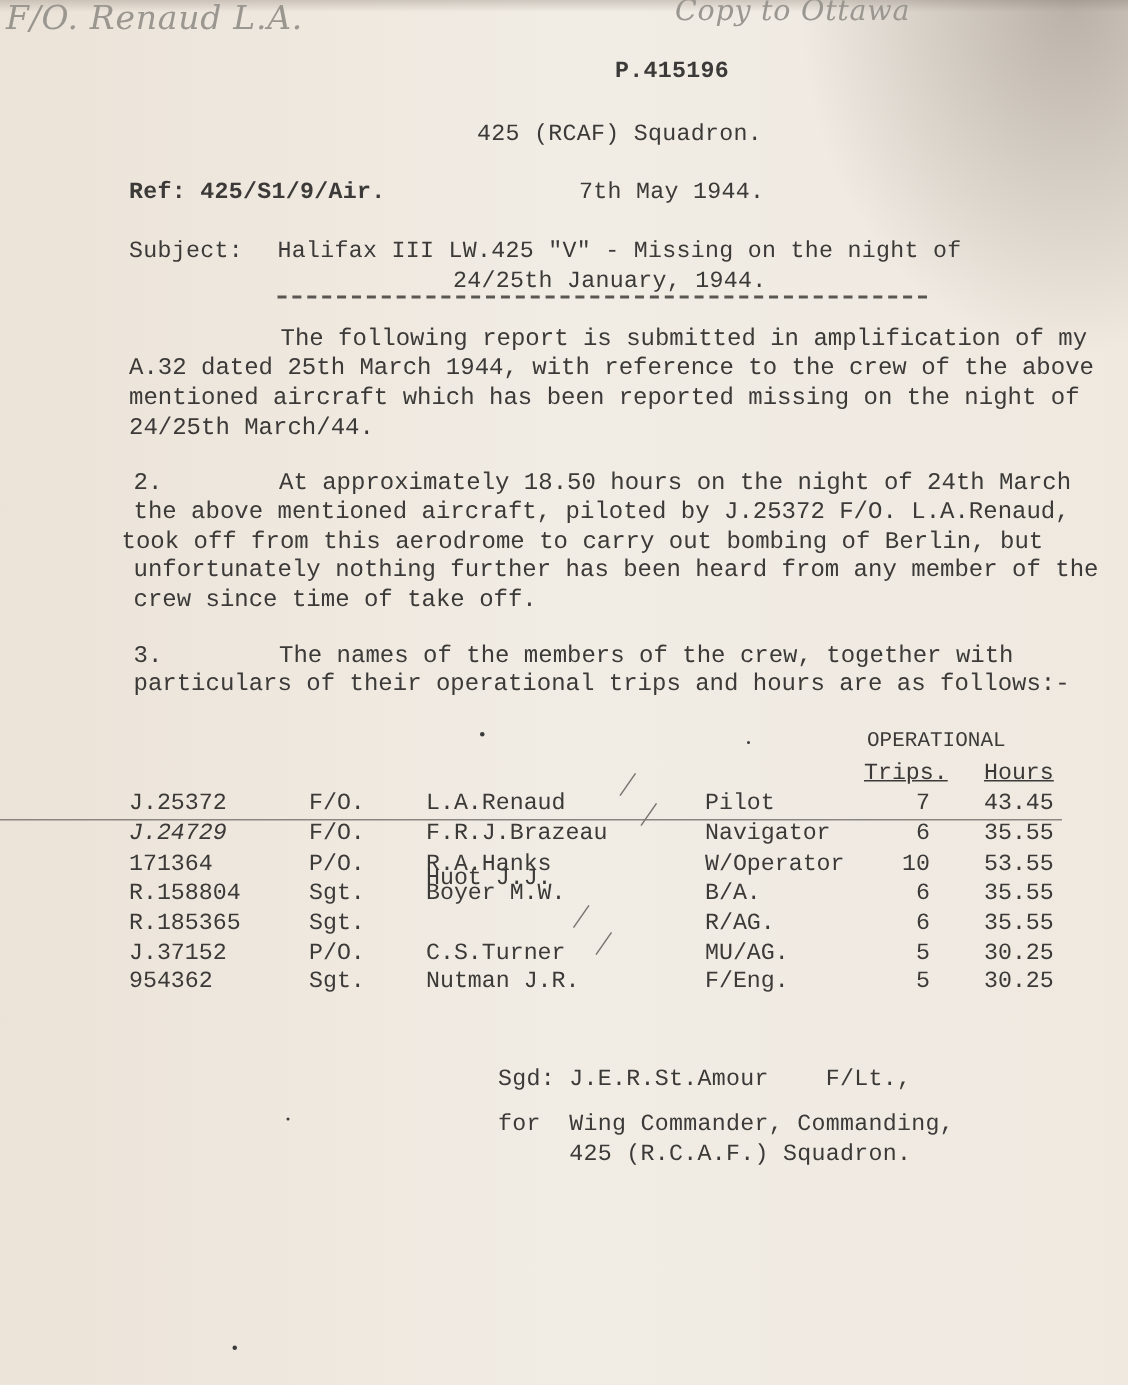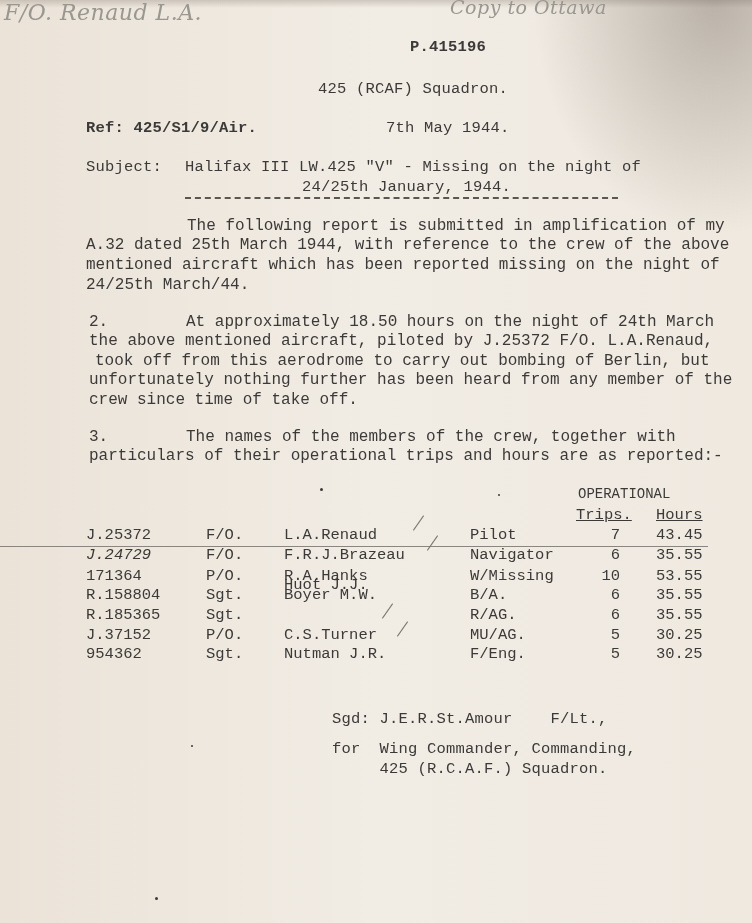--- a/index.html
+++ b/index.html
@@ -50,29 +50,29 @@
   <div class="abs p" style="left:187px; top:216px;">The following report is submitted in amplification of my</div>
   <div class="abs p" style="left:86px; top:235px;">A.32 dated 25th March 1944, with reference to the crew of the above</div>
   <div class="abs p" style="left:86px; top:255px;">mentioned aircraft which has been reported missing on the night of</div>
   <div class="abs p" style="left:86px; top:275px;">24/25th March/44.</div>
 </div>
 
 <div>
   <div class="abs p" style="left:89px; top:312px;">2.</div>
   <div class="abs p" style="left:186px; top:312px;">At approximately 18.50 hours on the night of 24th March</div>
   <div class="abs p" style="left:89px; top:331px;">the above mentioned aircraft, piloted by J.25372 F/O. L.A.Renaud,</div>
-  <div class="abs p" style="left:95px; top:351px;text-align:right;">took off from this aerodrome to carry out bombing of Berlin, but</div>
+  <div class="abs p" style="left:81px; top:351px;text-align:right;">took off from this aerodrome to carry out bombing of Berlin, but</div>
   <div class="abs p" style="left:89px; top:370px;">unfortunately nothing further has been heard from any member of the</div>
   <div class="abs p" style="left:89px; top:390px;">crew since time of take off.</div>
 </div>
 
 <div>
   <div class="abs p" style="left:89px; top:427px;">3.</div>
   <div class="abs p" style="left:186px; top:427px;">The names of the members of the crew, together with</div>
-  <div class="abs p" style="left:89px; top:446px;">particulars of their operational trips and hours are as reported:-</div>
+  <div class="abs p" style="left:89px; top:446px;">particulars of their operational trips and hours are as follows:-</div>
 </div>
 
 <div>
   <div class="col" style="left:578px; top:486px; font-size:14px;">OPERATIONAL</div>
   <div class="col" style="left:576px; top:506px; text-decoration:underline;">Trips.</div>
   <div class="col" style="left:656px; top:506px; text-decoration:underline;">Hours</div>
   <div class="rule" style="left:0px; width:708px; top:546px; border-color:#8a8580;"></div>
 
   <div>
     <div class="col" style="left:86px; top:526px;">J.25372</div>
@@ -89,21 +89,21 @@
     <div class="col" style="left:284px; top:546px;">F.R.J.Brazeau</div>
     <div class="col" style="left:470px; top:546px;">Navigator</div>
     <div class="col num" style="left:580px; width:40px; top:546px;">6</div>
     <div class="col" style="left:656px; top:546px;">35.55</div>
   </div>
 
   <div>
     <div class="col" style="left:86px; top:567px;">171364</div>
     <div class="col" style="left:206px; top:567px;">P/O.</div>
     <div class="col" style="left:284px; top:567px;">R.A.Hanks</div>
-    <div class="col" style="left:470px; top:567px;">W/Missing</div>
+    <div class="col" style="left:470px; top:567px;">W/Operator</div>
     <div class="col num" style="left:580px; width:40px; top:567px;">10</div>
     <div class="col" style="left:656px; top:567px;">53.55</div>
   </div>
 
   <div>
     <div class="col" style="left:86px; top:586px;">R.158804</div>
     <div class="col" style="left:206px; top:586px;">Sgt.</div>
     <div class="col" style="left:284px; top:586px;">Boyer M.W.</div>
     <div class="col" style="left:470px; top:586px;">B/A.</div>
     <div class="col num" style="left:580px; width:40px; top:586px;">6</div>

